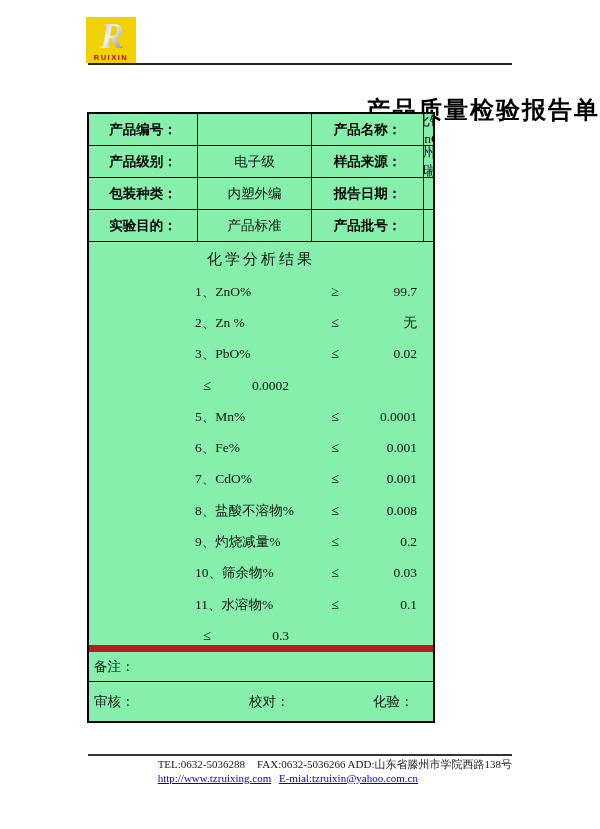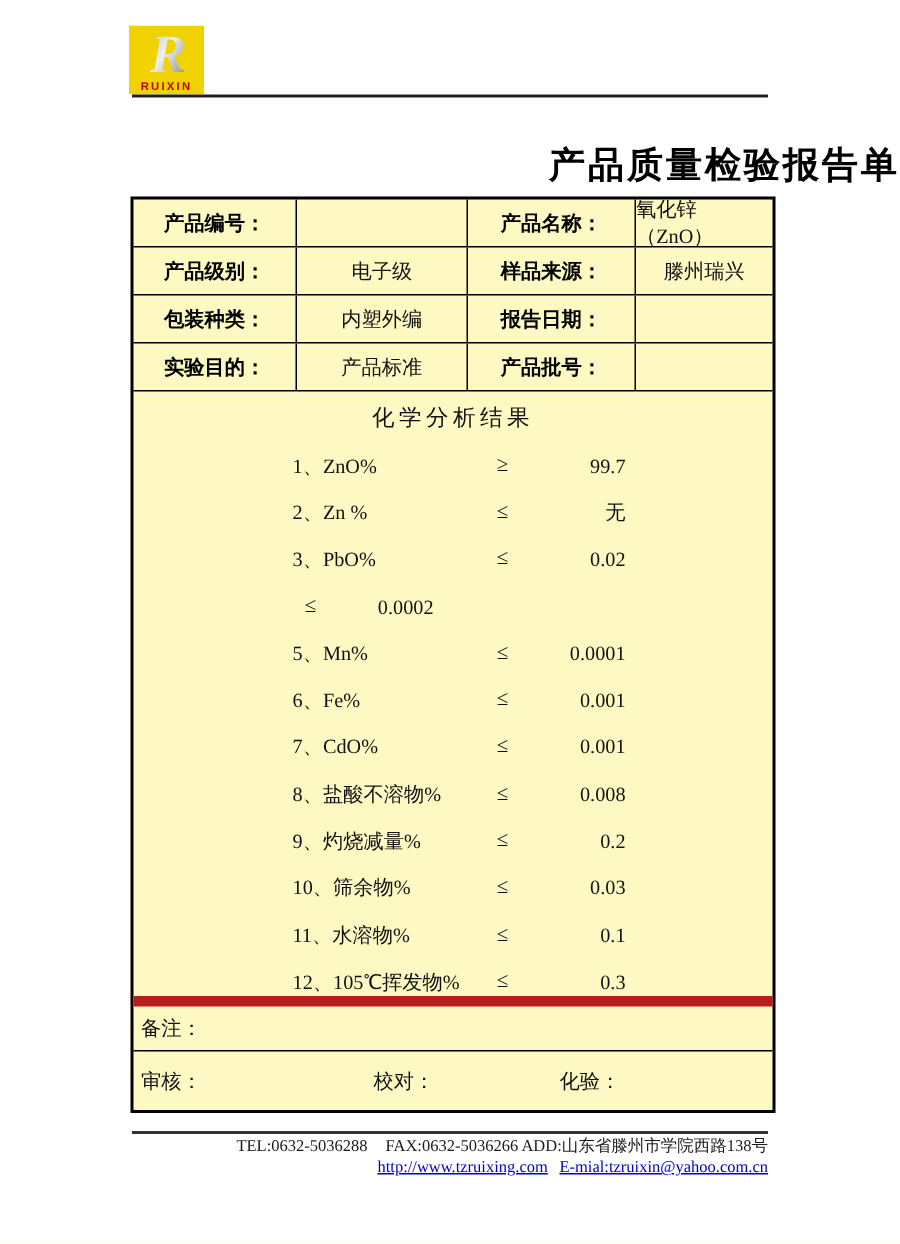--- a/index.html
+++ b/index.html
@@ -25,22 +25,22 @@
 
   
   .doc-title {
     position:absolute; left:0; top:94px; width:600px; text-align:right;
     font-size:24px; font-weight:bold; letter-spacing:2px; color:#000000;
     font-family:"Liberation Sans", sans-serif;
   }
 
   
   .report-table {
-    position:absolute; left:87px; top:131px; width:430px;
-    border:2px solid #000; background:#fef9c3;
+    position:absolute; left:87px; top:112px; width:348px;
+    border:2px solid #000; background:#86efac;
   }
   .info-row { display:flex; height:32px; border-bottom:1px solid #000; }
   .cell { display:flex; align-items:center; justify-content:center; overflow:hidden; }
   .cell.c1 { width:109px; border-right:1px solid #000; }
   .cell.c2 { width:114px; border-right:1px solid #000; }
   .cell.c3 { width:112px; border-right:1px solid #000;font-family:Liberation Mono, monospace; }
   .cell.c4 { flex:1; }
   .lbl { font-weight:bold; font-size:13.5px; font-family:"Liberation Sans", sans-serif; color:#000; }
   .val { font-weight:normal; font-size:13.5px; font-family:"Liberation Serif", serif; color:#111; }
 
@@ -61,21 +61,21 @@
     padding-left:5px; font-family:"Liberation Serif", serif; font-size:13.5px; color:#111;
   }
   .sign-row { height:39px; display:flex; align-items:center; padding-left:5px; }
   .sign-item { font-family:"Liberation Serif", serif; font-size:13.5px; color:#111; }
   .sign-item.s1 { width:155px; }
   .sign-item.s2 { width:124px; }
   .sign-item.s3 { flex:1; }
 
   
   .footer-rule { position:absolute; left:88px; top:754px; width:424px; height:2px; background:#333; }
-  .footer { position:absolute; right:88px; top:757px; text-align:right; line-height:14px; }
+  .footer { position:absolute; right:88px; top:757px; line-height:14px; }
   .f-line1 { font-family:"Liberation Serif", serif; font-size:11px; color:#1a1a1a; white-space:nowrap; }
   .f-line1 .gap { display:inline-block; width:12px; }
   .f-line2 { font-family:"Liberation Serif", serif; font-size:11px; white-space:nowrap; }
   .f-link { color:#0000cc; text-decoration:underline; cursor:pointer; }
   .f-link + .f-link { margin-left:5px; }
 </style>
 </head>
 <body>
 
 <div class="page">
@@ -179,21 +179,20 @@
         <span class="a-name">10、筛余物%</span>
         <span class="a-op">≤</span>
         <span class="a-val">0.03</span>
       </div>
       <div class="a-row">
         <span class="a-name">11、水溶物%</span>
         <span class="a-op">≤</span>
         <span class="a-val">0.1</span>
       </div>
       <div class="a-row">
-        <span class="a-name">12、105℃挥发物%</span>
         <span class="a-op">≤</span>
         <span class="a-val">0.3</span>
       </div>
     </div>
 
     <div class="remarks-row">
       <span>备注：</span>
     </div>
 
     <div class="sign-row">

